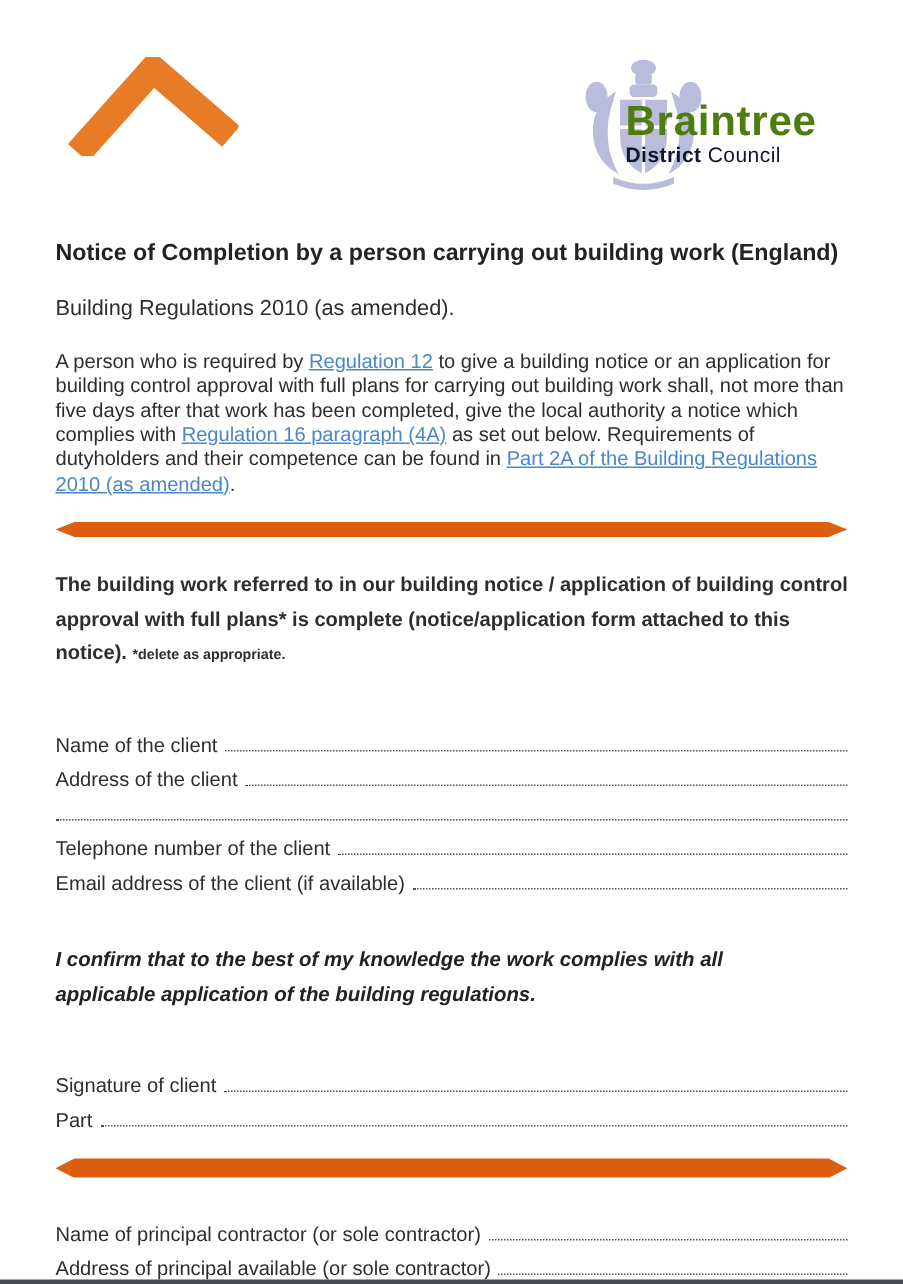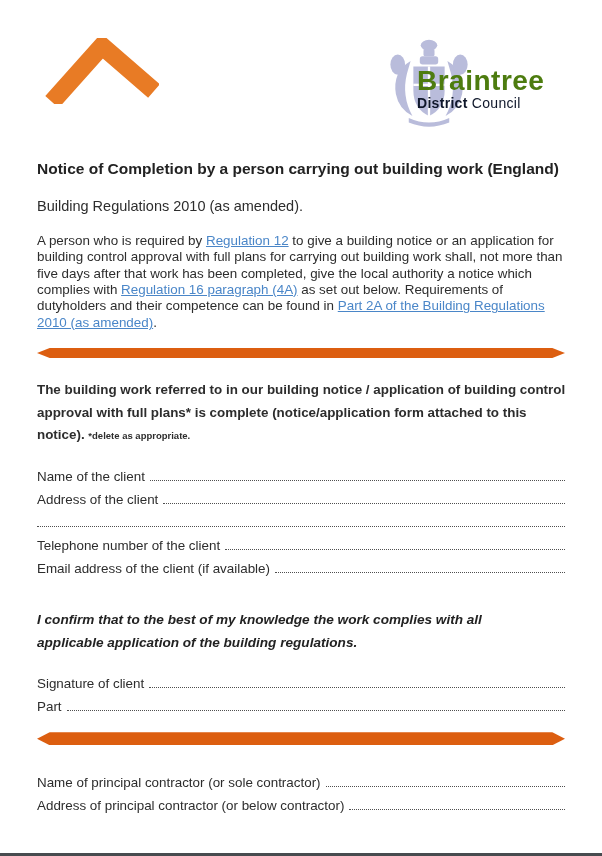--- a/index.html
+++ b/index.html
@@ -35,21 +35,21 @@
   .divider {
     height:10px; background:#dc5e10; margin:17px 0 0 0;
     clip-path:polygon(0 50%, 2.4% 0, 97.6% 0, 100% 50%, 97.6% 100%, 2.4% 100%);
   }
   .divider.thick { height:13px; }
 
   .statement { font-size:13.4px; line-height:1.68; margin-top:21px; width:530px;font-weight:bold; }
   .statement .note { font-size:9.5px; color:#2d2d2d; }
 
   
-  .rows { margin-top:14px; }
+  .rows { margin-top:34px; }
   .rows.tight { margin-top:22px; }
   .field-row { display:flex; align-items:flex-end; height:23px; font-size:13.4px; }
   .field-label { white-space:nowrap; padding-right:5px; }
   .leader { flex:1; border-bottom:1.6px dotted #4f4f4f; margin-bottom:3px; }
 
   .confirmation {
     font-size:13.6px; font-weight:bold; font-style:italic;
     line-height:1.72; margin-top:32px; width:500px; color:#222;
   }
 
@@ -144,21 +144,21 @@
       </div>
 
     <div class="divider thick" style="margin-top:18px;"></div>
 
     <div class="rows tight">
         <div class="field-row">
           <span class="field-label">Name of principal contractor (or sole contractor)</span>
           <span class="leader"></span>
         </div>
         <div class="field-row">
-          <span class="field-label">Address of principal contractor (or below contractor)</span>
+          <span class="field-label">Address of principal available (or sole contractor)</span>
           <span class="leader"></span>
         </div>
         <div class="field-row"></div>
       </div>
   </div>
 
   <div class="bottom-bar"></div>
 </div>
 
 </body></html>

